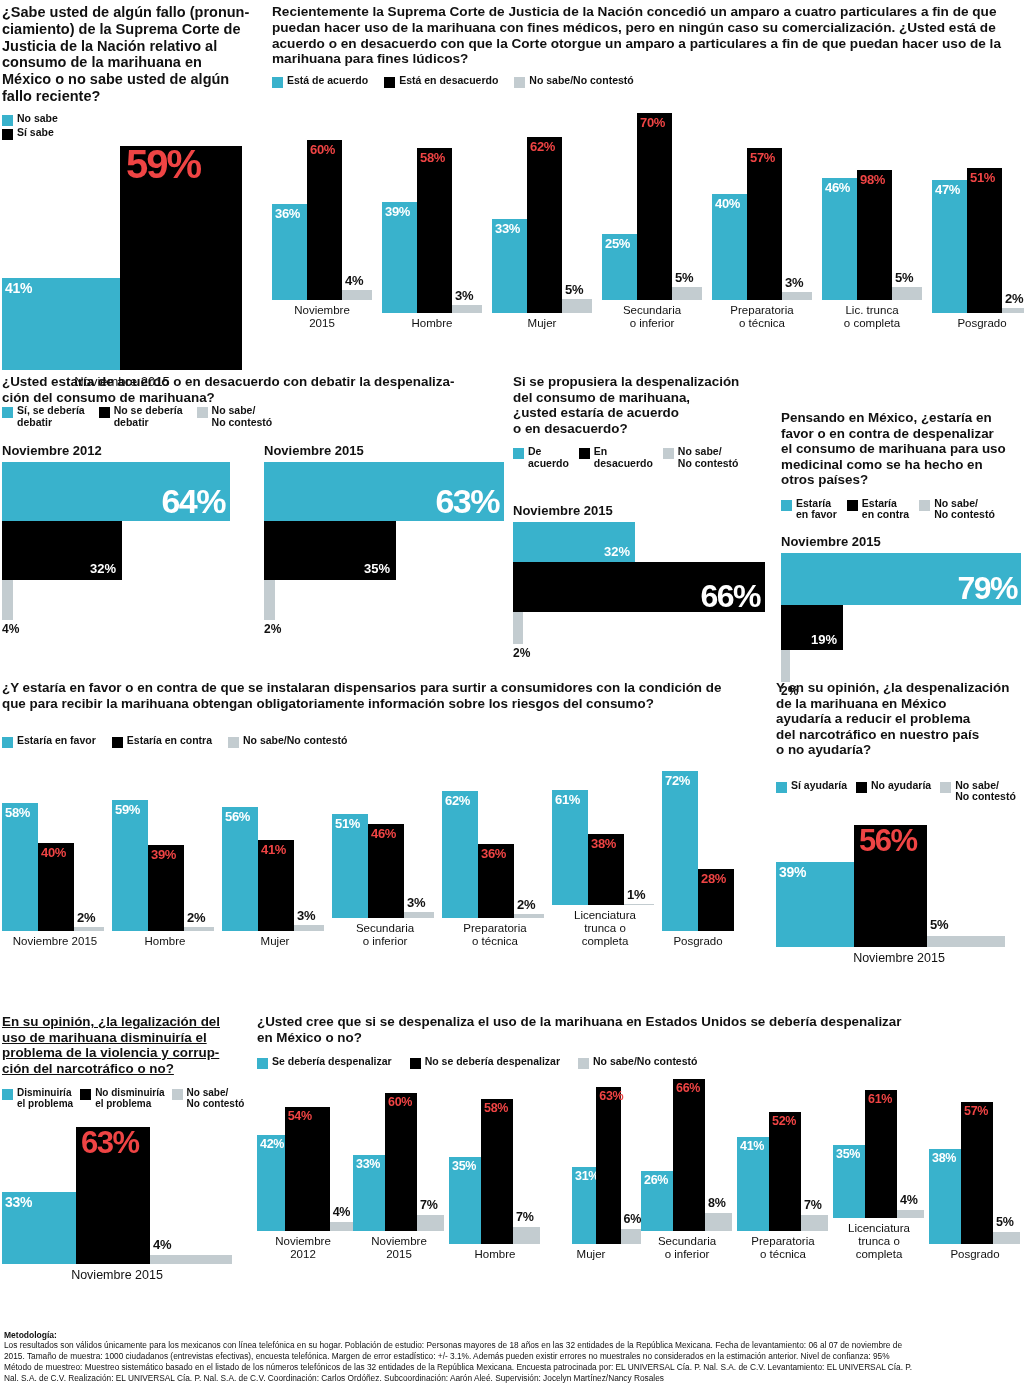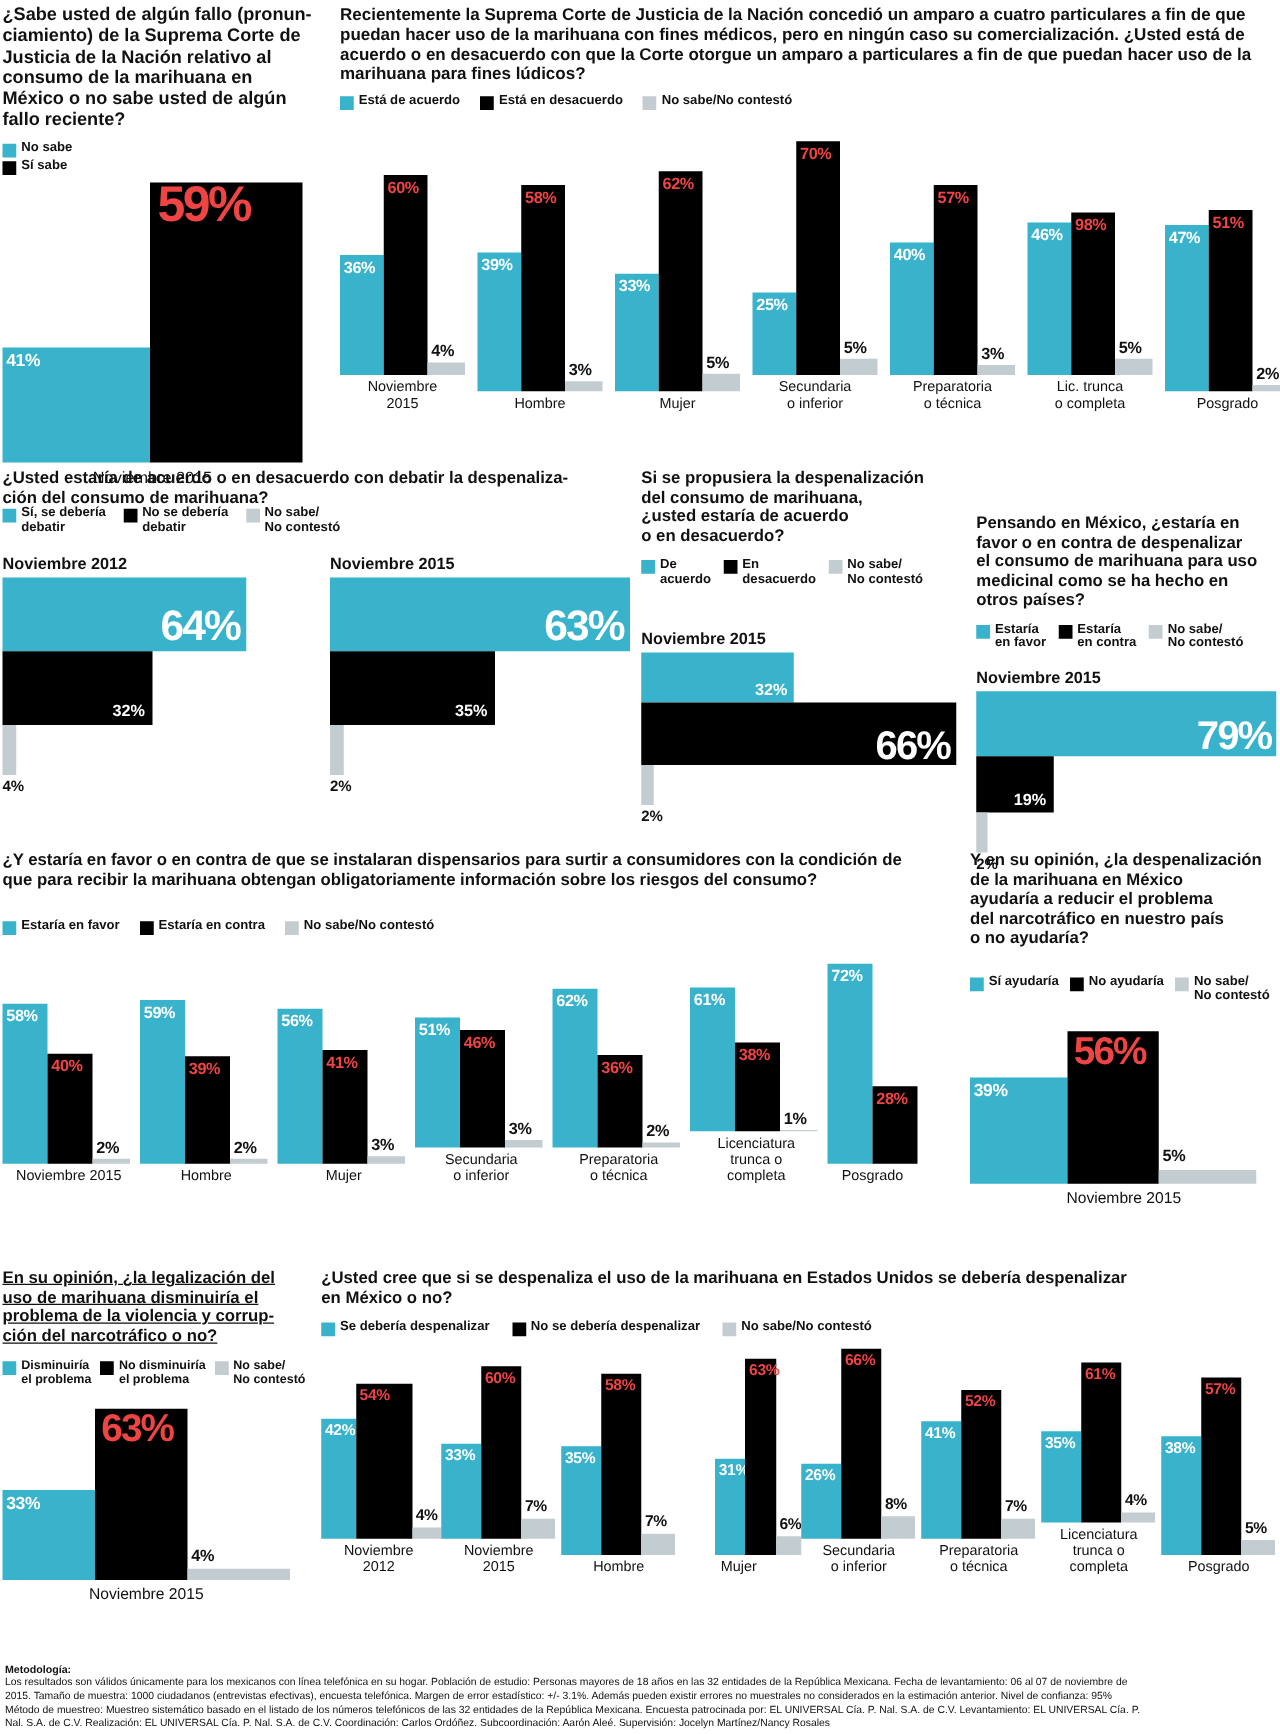--- a/index.html
+++ b/index.html
@@ -243,21 +243,21 @@
         <span class="legend-label">No sabe/
 No contestó</span>
       </div>
   </div>
 
   <div style="display:flex; gap:22px; margin-top:14px;">
 
     <div style="width:240px;">
       <div class="sub-date">Noviembre 2012</div>
       <div style="margin-top:4px;">
-        <div class="hbar blue" style="width:195px; height:59px;">
+        <div class="hbar blue" style="width:228px; height:59px;">
           <span class="hval" style="right:5px; bottom:0px; font-size:34px; color:#fff; letter-spacing:-1.5px;">64%</span>
         </div>
         <div class="hbar black" style="width:120px; height:59px;">
           <span class="hval" style="right:6px; bottom:4px; font-size:13px; color:#fff;">32%</span>
         </div>
         <div class="hbar grey" style="width:11px; height:40px;">
           <span class="hval" style="left:0px; bottom:-16px; font-size:12px; color:#111;">4%</span>
         </div>
       </div>
     </div>

